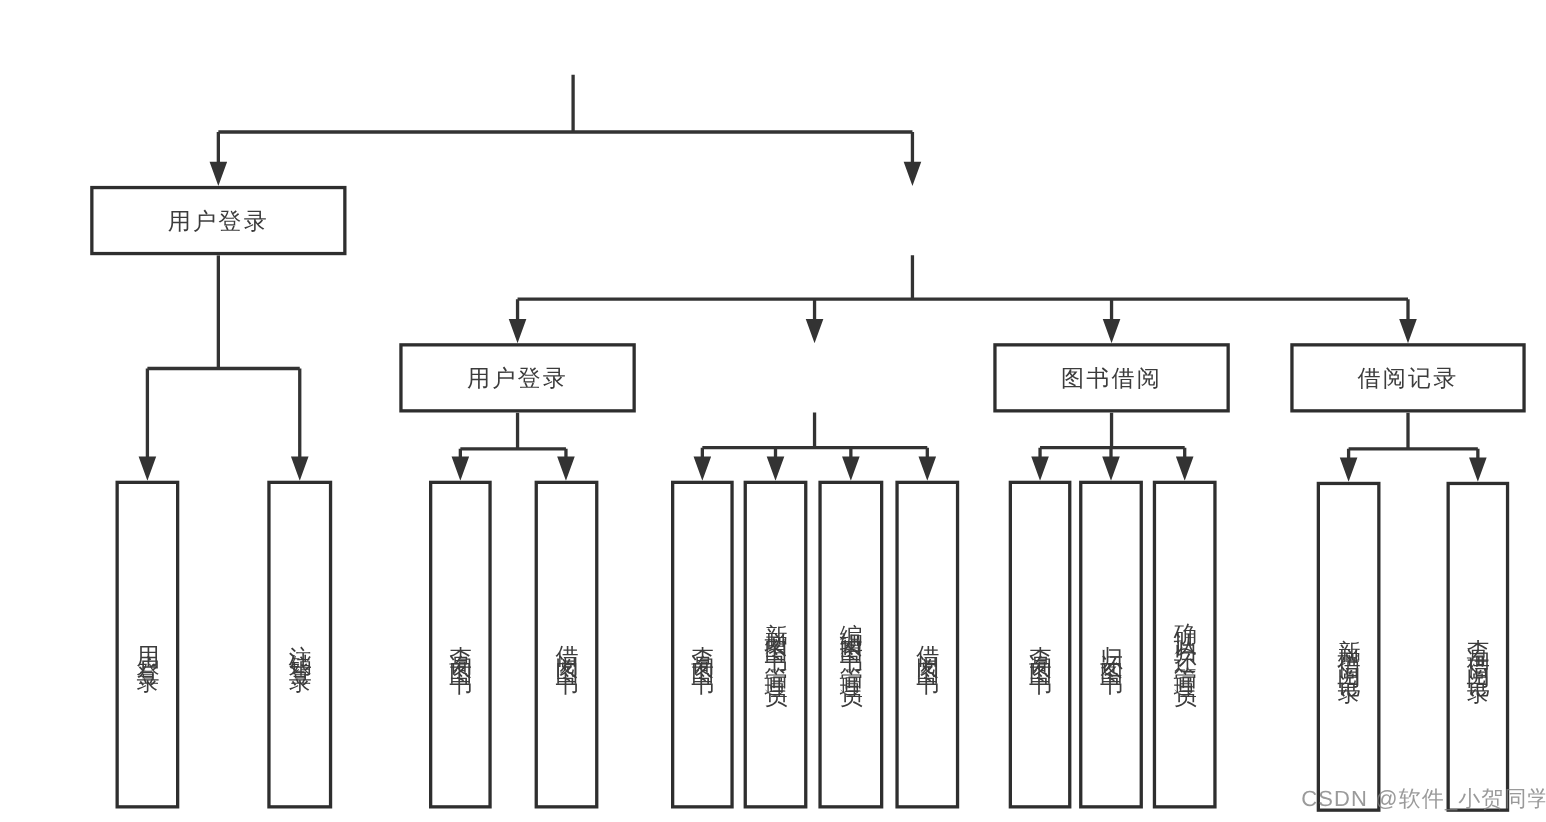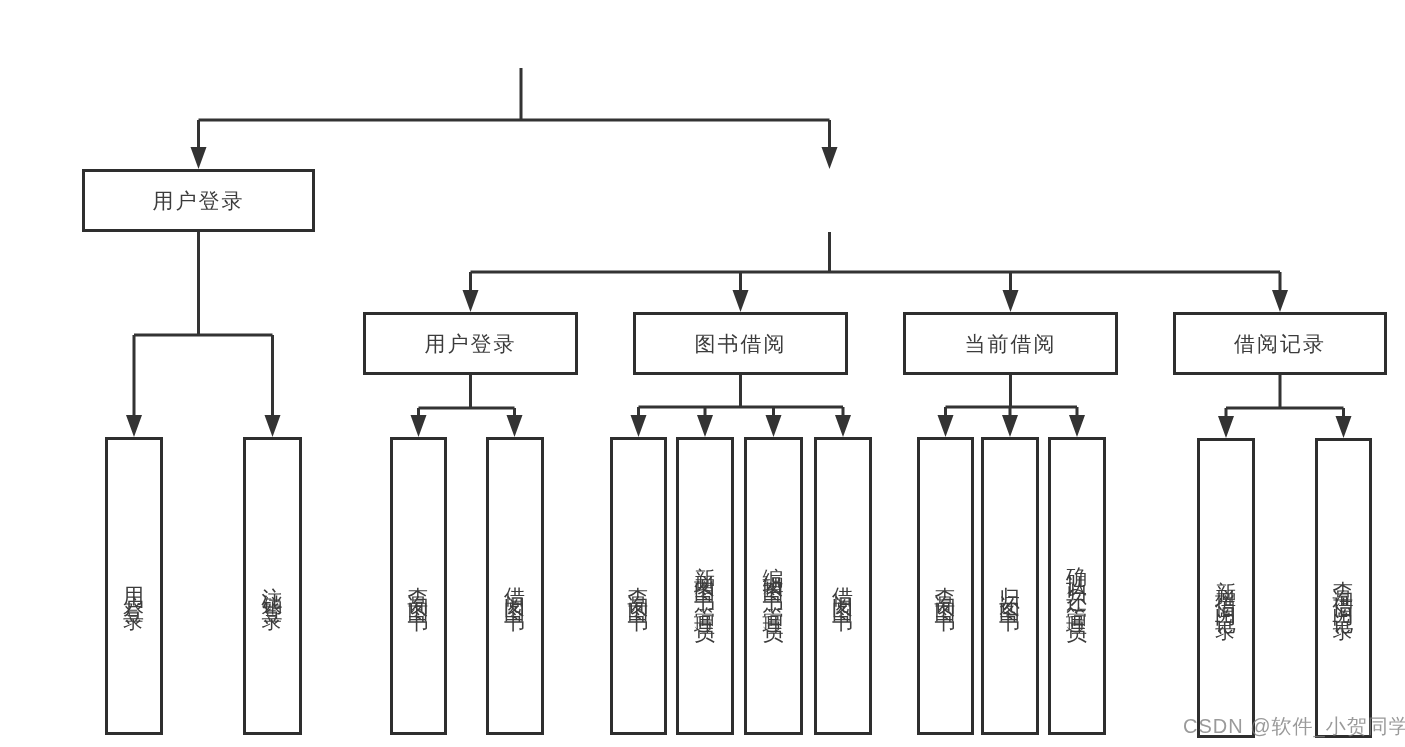--- a/index.html
+++ b/index.html
@@ -118,25 +118,22 @@
   </svg>
 
 
   <div class="node" style="left:82px; top:169px; width:233px; height:63px;">
     <span class="hlabel">用户登录</span>
   </div>
 
   <div class="node" style="left:363px; top:312px; width:215px; height:63px;">
     <span class="hlabel">用户登录</span>
   </div>
-  <div class="node" style="left:633px; top:312px; width:215px; height:63px;">
+  <div class="node" style="left:903px; top:312px; width:215px; height:63px;">
     <span class="hlabel">图书借阅</span>
-  </div>
-  <div class="node" style="left:903px; top:312px; width:215px; height:63px;">
-    <span class="hlabel">当前借阅</span>
   </div>
   <div class="node" style="left:1173px; top:312px; width:214px; height:63px;">
     <span class="hlabel">借阅记录</span>
   </div>
 
   <div class="leaf" style="left:105px; top:437px; width:58px; height:298px;">
     <span class="vlabel">用户登录</span>
   </div>
   <div class="leaf" style="left:243px; top:437px; width:59px; height:298px;">
     <span class="vlabel">注销登录</span>

